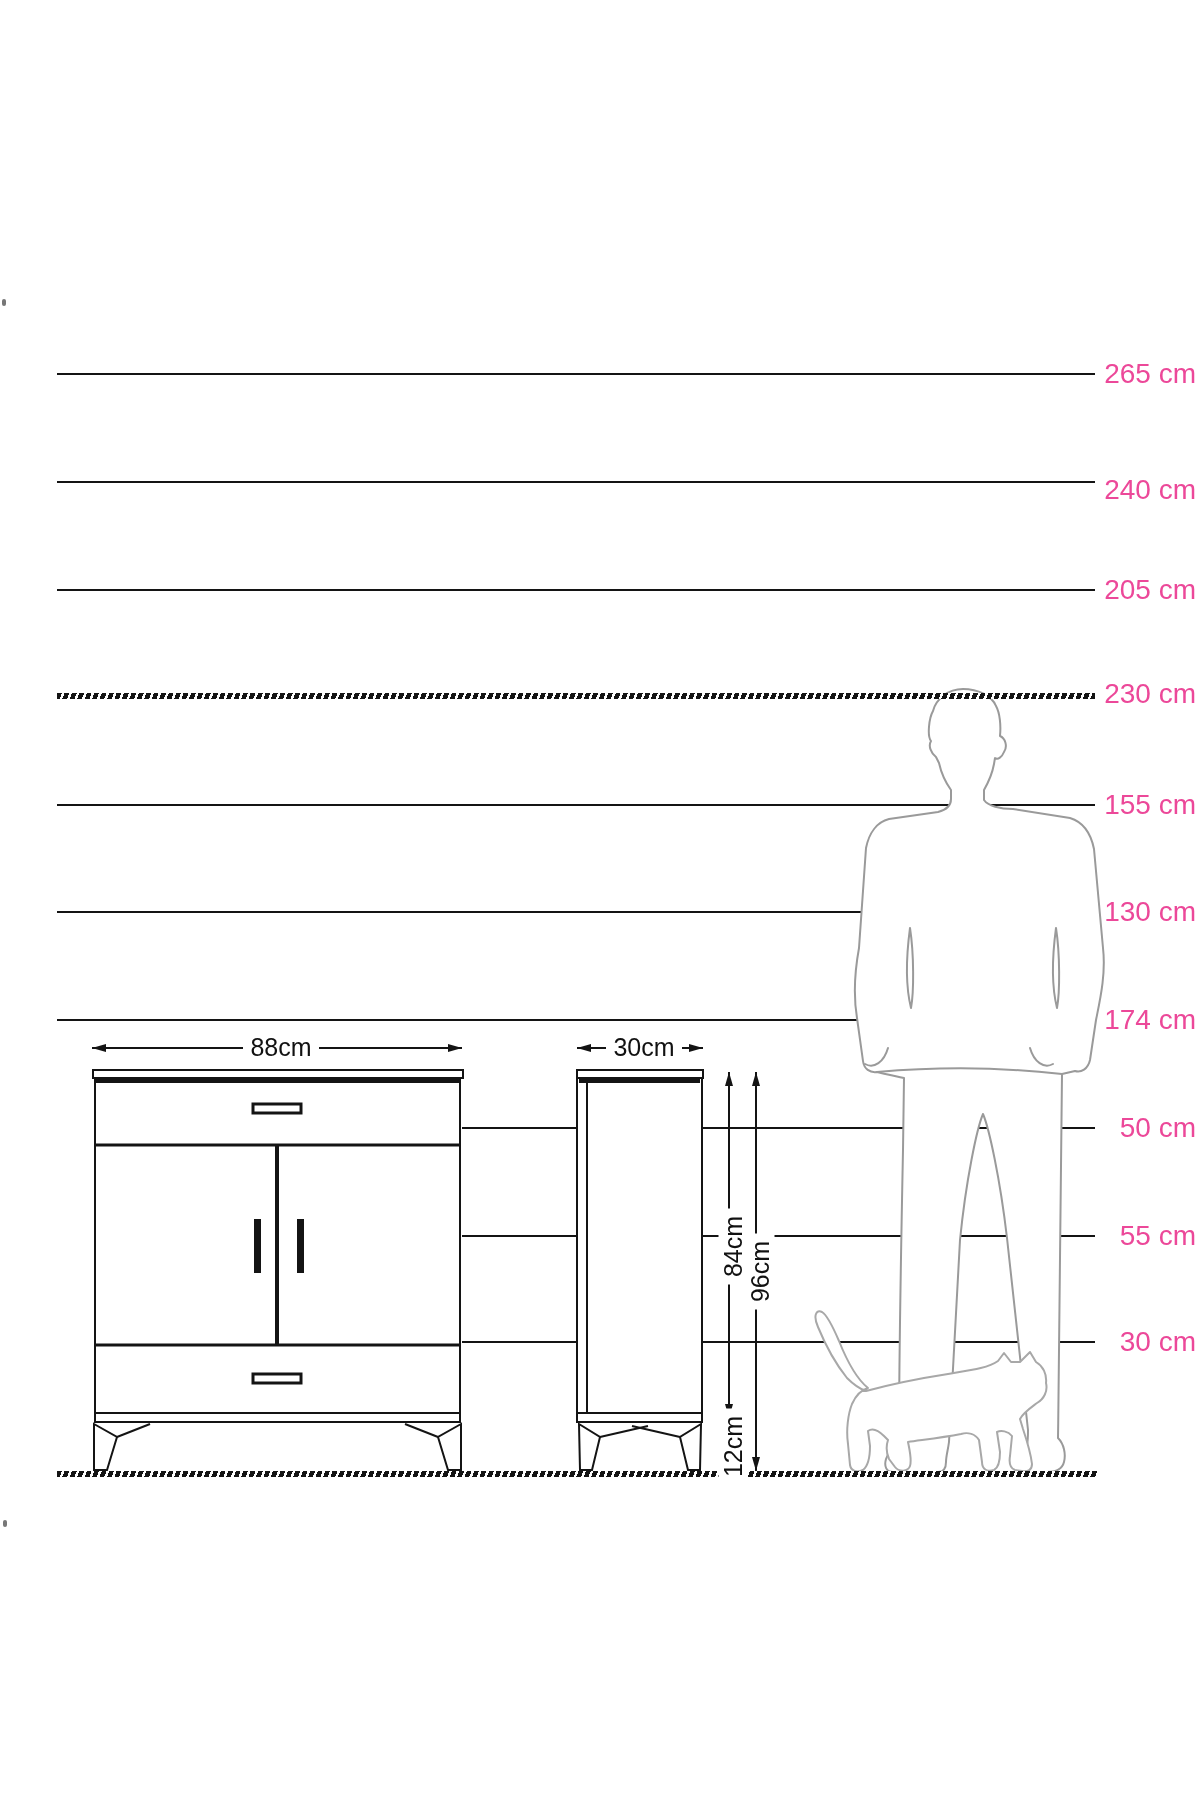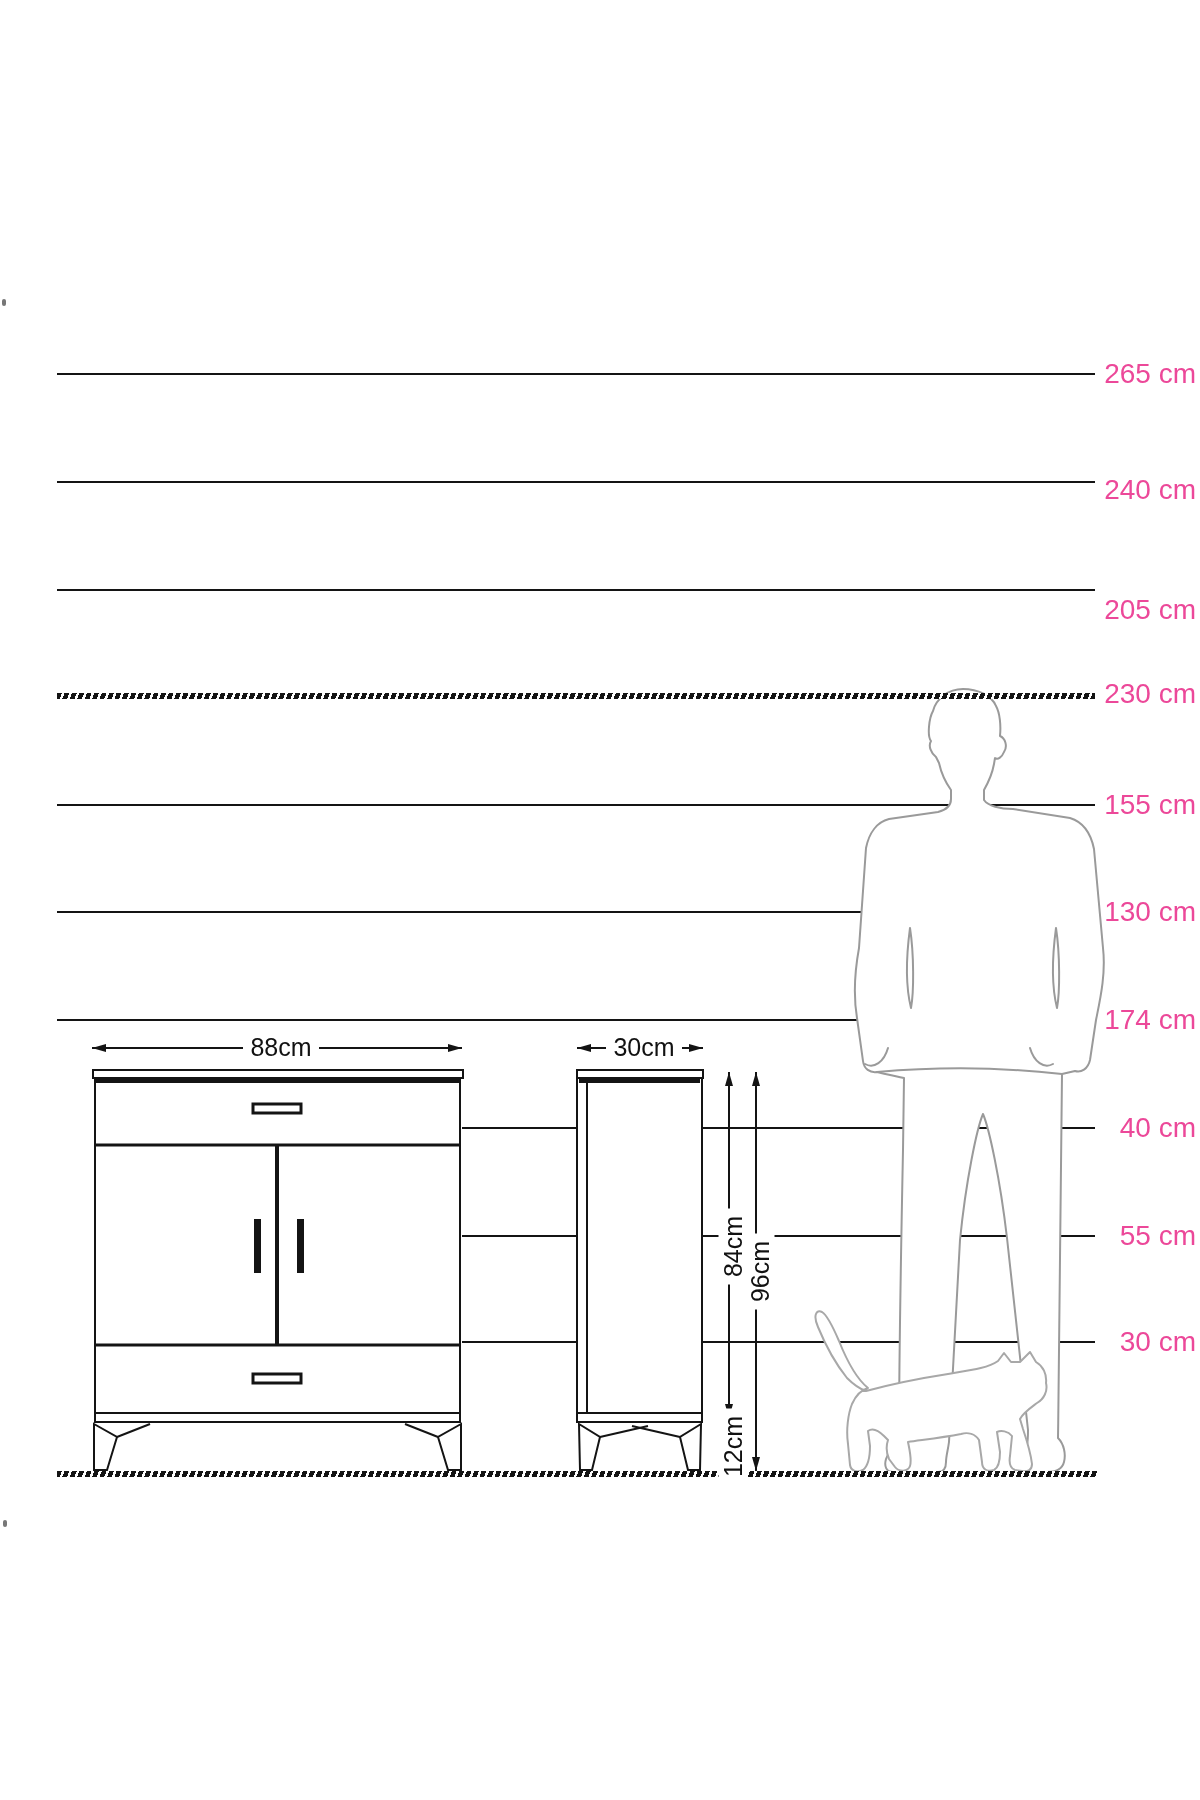--- a/index.html
+++ b/index.html
@@ -28,30 +28,30 @@
 <body>
 
 <div class="canvas">
 
   <div class="layer" id="lines-layer">
       <div class="scale-line" style="left: 57px; width: 1038px; top: 373px;"></div>
       <div class="scale-label" style="top: 359px;">265 cm</div>
       <div class="scale-line" style="left: 57px; width: 1038px; top: 481px;"></div>
       <div class="scale-label" style="top: 467px; margin-top: 8px;">240 cm</div>
       <div class="scale-line" style="left: 57px; width: 1038px; top: 589px;"></div>
-      <div class="scale-label" style="top: 575px; margin-top: 20px;">205 cm</div>
+      <div class="scale-label" style="top: 575px;">205 cm</div>
       <div class="scale-label" style="top: 679px;">230 cm</div>
       <div class="scale-line" style="left: 57px; width: 1038px; top: 804px;"></div>
       <div class="scale-label" style="top: 790px;">155 cm</div>
       <div class="scale-line" style="left: 57px; width: 1038px; top: 911px;"></div>
       <div class="scale-label" style="top: 897px;">130 cm</div>
       <div class="scale-line" style="left: 57px; width: 1038px; top: 1019px;"></div>
       <div class="scale-label" style="top: 1005px;">174 cm</div>
       <div class="scale-line" style="left: 462px; width: 633px; top: 1127px;"></div>
-      <div class="scale-label" style="top: 1113px;">40 cm</div>
+      <div class="scale-label" style="top: 1113px;">50 cm</div>
       <div class="scale-line" style="left: 462px; width: 633px; top: 1235px;"></div>
       <div class="scale-label" style="top: 1221px;">55 cm</div>
       <div class="scale-line" style="left: 462px; width: 633px; top: 1341px;"></div>
       <div class="scale-label" style="top: 1327px;">30 cm</div>
     </div>
 
   <svg class="layer" width="1200" height="1800" viewBox="0 0 1200 1800">
 
     <g fill="#ffffff" stroke="#9a9a9a" stroke-width="2" stroke-linejoin="round" stroke-linecap="round">
       <path d="

